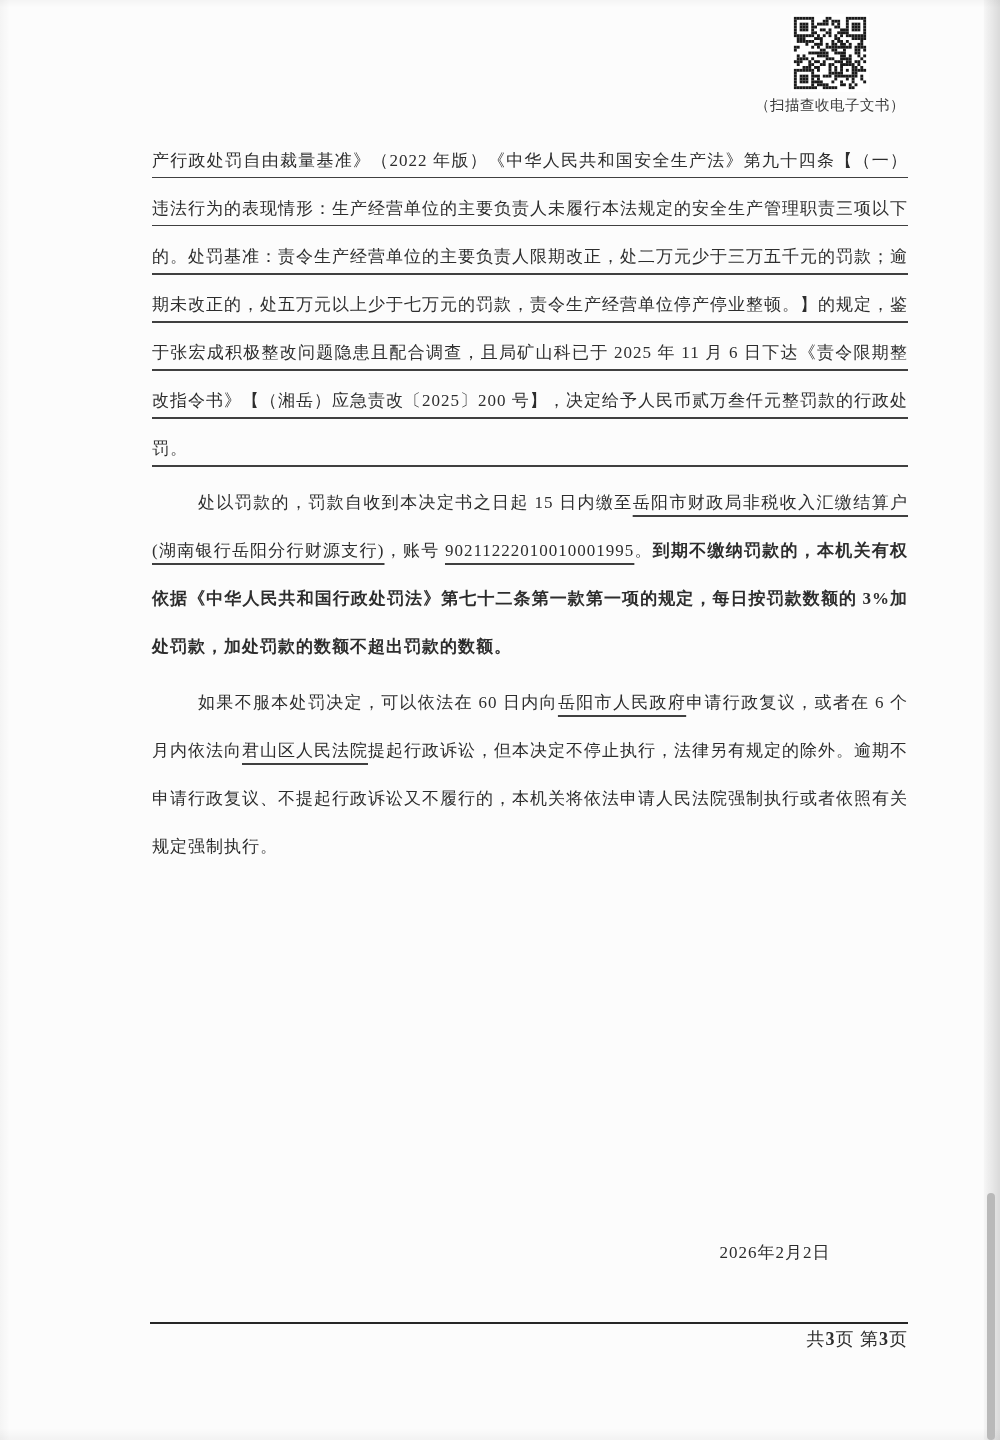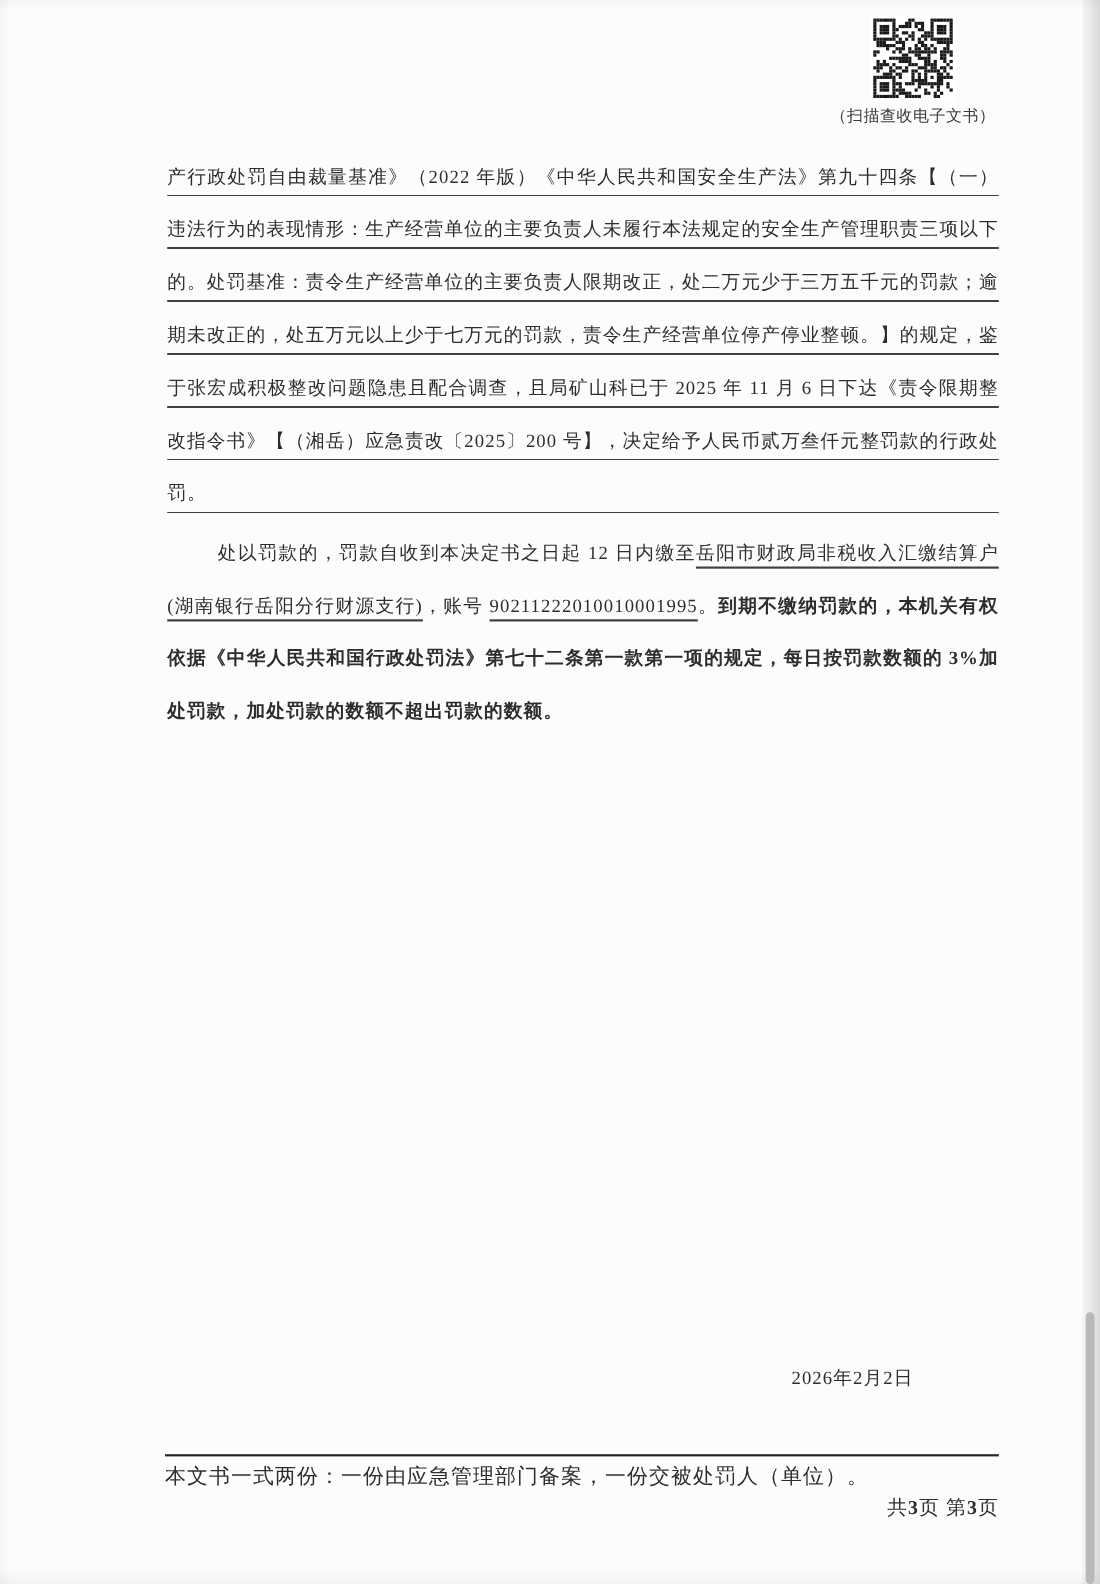--- a/index.html
+++ b/index.html
@@ -407,29 +407,29 @@
           <rect x="15" y="25" width="1" height="1"></rect>
           <rect x="20" y="25" width="1" height="1"></rect>
           <rect x="21" y="25" width="1" height="1"></rect>
         </g>
       </svg>
     <div class="qr-caption">（扫描查收电子文书）</div>
   </div>
 
   <div class="body-text">
     <p class="para p-full-underline">产行政处罚自由裁量基准》（2022 年版）《中华人民共和国安全生产法》第九十四条【（一）违法行为的表现情形：生产经营单位的主要负责人未履行本法规定的安全生产管理职责三项以下的。处罚基准：责令生产经营单位的主要负责人限期改正，处二万元少于三万五千元的罚款；逾期未改正的，处五万元以上少于七万元的罚款，责令生产经营单位停产停业整顿。】的规定，鉴于张宏成积极整改问题隐患且配合调查，且局矿山科已于 2025 年 11 月 6 日下达《责令限期整改指令书》【（湘岳）应急责改〔2025〕200 号】，决定给予人民币贰万叁仟元整罚款的行政处罚。</p>
-    <p class="para p-indent mt-sm"><span class="seg-normal">处以罚款的，罚款自收到本决定书之日起 12 日内缴至</span><span class="seg-underline">岳阳市财政局非税收入汇缴结算户(湖南银行岳阳分行财源支行)</span><span class="seg-normal">，账号 </span><span class="seg-underline">90211222010010001995</span><span class="seg-normal">。</span><span class="seg-bold">到期不缴纳罚款的，本机关有权依据《中华人民共和国行政处罚法》第七十二条第一款第一项的规定，每日按罚款数额的 3%加处罚款，加处罚款的数额不超出罚款的数额。</span></p>
+    <p class="para p-indent mt-sm"><span class="seg-normal">处以罚款的，罚款自收到本决定书之日起 15 日内缴至</span><span class="seg-underline">岳阳市财政局非税收入汇缴结算户(湖南银行岳阳分行财源支行)</span><span class="seg-normal">，账号 </span><span class="seg-underline">90211222010010001995</span><span class="seg-normal">。</span><span class="seg-bold">到期不缴纳罚款的，本机关有权依据《中华人民共和国行政处罚法》第七十二条第一款第一项的规定，每日按罚款数额的 3%加处罚款，加处罚款的数额不超出罚款的数额。</span></p>
+    <p class="para p-indent mt-md"><span class="seg-normal">如果不服本处罚决定，可以依法在 60 日内向</span><span class="seg-underline">岳阳市人民政府</span><span class="seg-normal">申请行政复议，或者在 6 个月内依法向</span><span class="seg-underline">君山区人民法院</span><span class="seg-normal">提起行政诉讼，但本决定不停止执行，法律另有规定的除外。逾期不申请行政复议、不提起行政诉讼又不履行的，本机关将依法申请人民法院强制执行或者依照有关规定强制执行。</span></p>
   </div>
 
   <div class="signature">
     <div class="sig-date">2026年2月2日</div>
   </div>
 
   <div class="footer">
     <div class="footer-rule"></div>
-    <div class="footer-note">本文书一式两份：一份由应急管理部门备案，一份交被处罚人（单位）。</div>
     <div class="page-info"><span class="seg-normal">共</span><span class="seg-bold">3</span><span class="seg-normal">页 第</span><span class="seg-bold">3</span><span class="seg-normal">页</span></div>
   </div>
 
   <div class="scroll-track"></div>
   <div class="scroll-thumb"></div>
 
 </div>
 
 </body></html>

